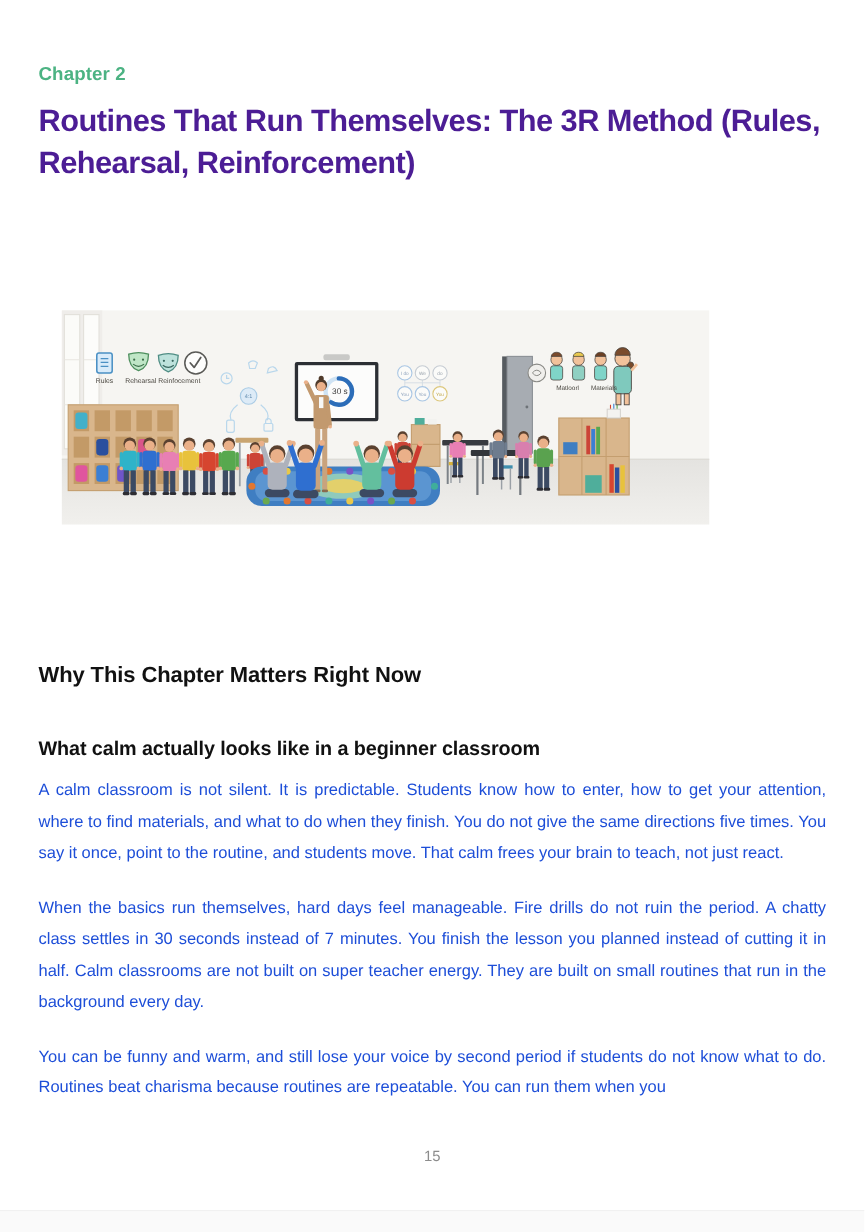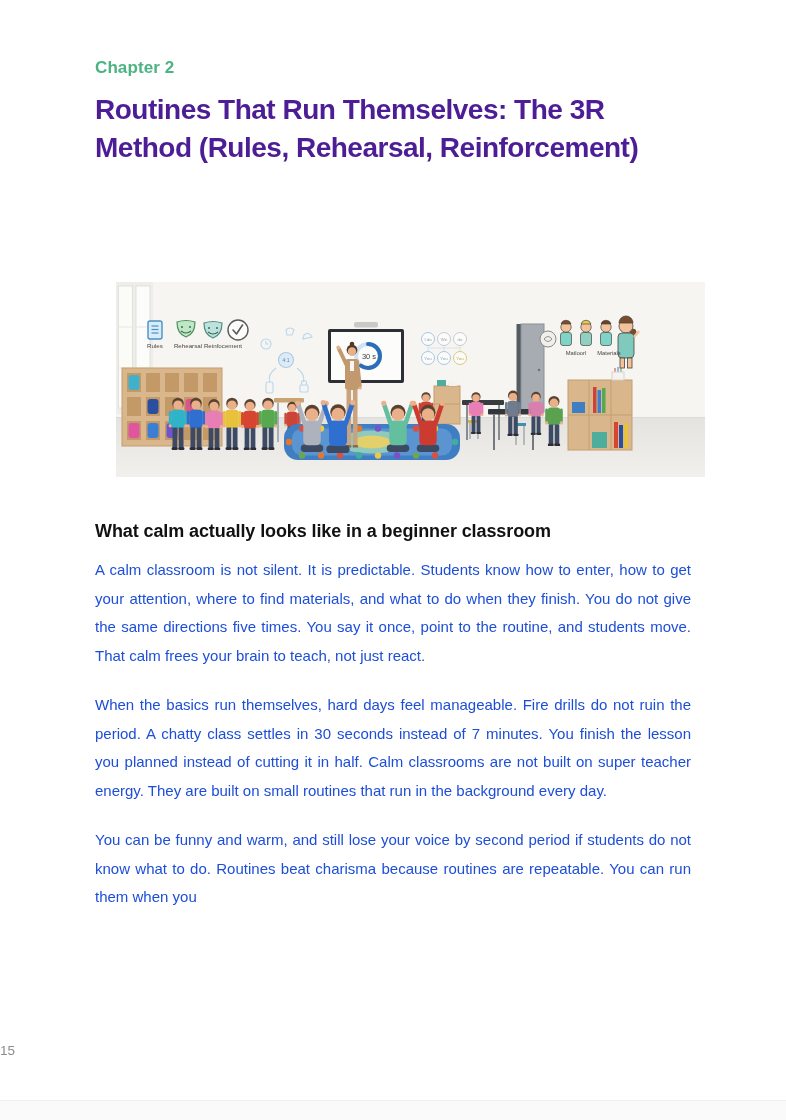--- a/index.html
+++ b/index.html
@@ -1,20 +1,20 @@
 <!DOCTYPE html>
 <html><head>
 <meta charset="utf-8">
 <style>
   html,body { margin:0; padding:0; background:#ffffff; }
   .page {
     position:relative; width:786px; height:1120px; background:#ffffff;
     font-family:"Liberation Sans", sans-serif; color:#1e1e1e; overflow:hidden;
   }
-  .content { padding:0 95px; }
+  .content { padding:0 35px; }
   .eyebrow {
     padding-top:58px; font-size:17px; font-weight:bold; color:#4cb383;
     letter-spacing:0.1px;
   }
   h1.chapter-title {
     margin:13px 0 0 0; font-size:28px; line-height:38px; font-weight:bold;
     color:#4c1d95; letter-spacing:-0.5px;
   }
   figure.classroom { margin:115px 0 0 21px; padding:0; width:589px; height:195px;text-align:right; }
   figure.classroom svg { display:block; }
@@ -26,21 +26,21 @@
     margin:44px 0 0 0; font-size:18px; font-weight:bold; color:#111;
     letter-spacing:-0.1px;
   }
   h3.sub-heading.second { margin-top:47px; }
   p.body-text {
     margin:14px 0 0 0; font-size:15px; line-height:28.5px; text-align:justify;
     color:#1d4ed8;
   }
   p.body-text + p.body-text { margin-top:21px; }
   .page-number {
-    position:absolute; left:0; right:0; bottom:62px; 
+    position:absolute; left:0; right:0; bottom:62px; text-align:center;
     font-size:13.5px; color:#8c8c8c;
   }
   .bottom-band {
     position:absolute; left:0; right:0; bottom:0; height:19px;
     background:#fafafa; border-top:1px solid #f1f1f1;
   }
   .svg-label { font-family:"Liberation Sans", sans-serif; fill:#4a4740; }
 </style>
 </head>
 <body>
@@ -339,20 +339,21 @@
             <rect x="511.5" y="76" width="4.5" height="10" fill="#f2c29b"></rect>
           </g>
           <g class="svg-label" font-size="5.8" text-anchor="middle" font-family="Liberation Sans, sans-serif" fill="#55504a">
             <text x="460" y="72.5">Matloorl</text>
             <text x="493" y="72.5">Materials</text>
           </g>
         </g>
       </svg>
     </figure>
 
+    <h2 class="section-heading">Why This Chapter Matters Right Now</h2>
 
     <h3 class="sub-heading">What calm actually looks like in a beginner classroom</h3>
     <p class="body-text">A calm classroom is not silent. It is predictable. Students know how to enter, how to get your attention, where to find materials, and what to do when they finish. You do not give the same directions five times. You say it once, point to the routine, and students move. That calm frees your brain to teach, not just react.</p>
     <p class="body-text">When the basics run themselves, hard days feel manageable. Fire drills do not ruin the period. A chatty class settles in 30 seconds instead of 7 minutes. You finish the lesson you planned instead of cutting it in half. Calm classrooms are not built on super teacher energy. They are built on small routines that run in the background every day.</p>
 
     <p class="body-text">You can be funny and warm, and still lose your voice by second period if students do not know what to do. Routines beat charisma because routines are repeatable. You can run them when you</p>
 
   </div>
 
   <div class="page-number">15</div>

